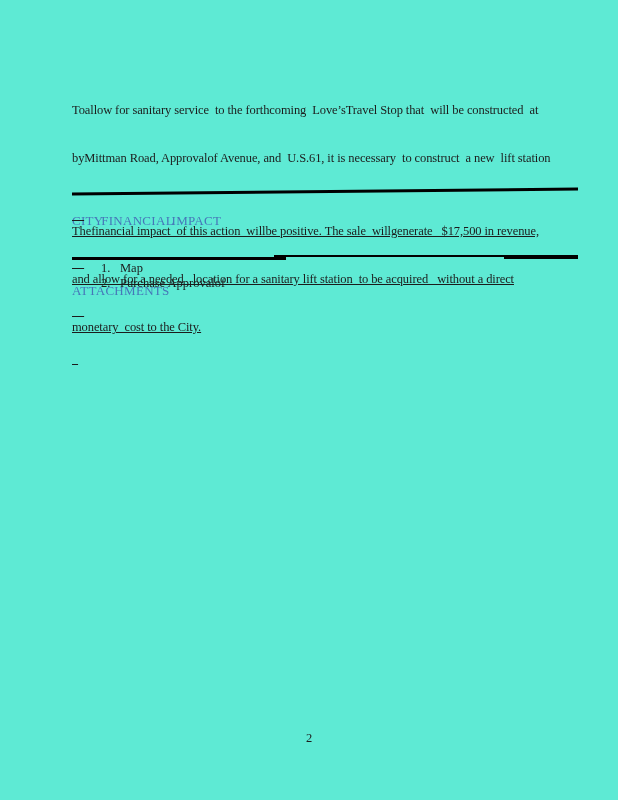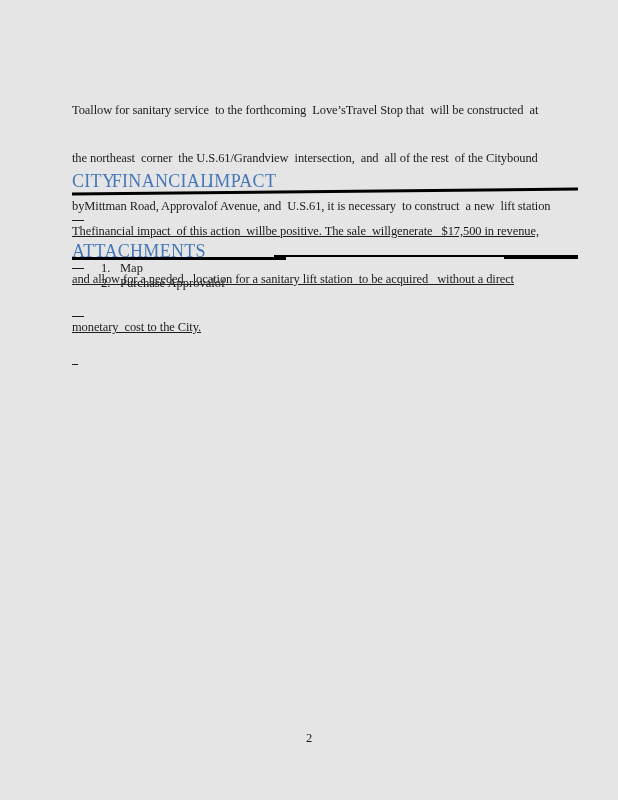--- a/index.html
+++ b/index.html
@@ -7,40 +7,41 @@
     width: 618px;
     height: 800px;
     background: #ffffff;
     font-family: "Liberation Serif", "DejaVu Serif", serif;
     position: relative;
     overflow: hidden;
   }
   .page {
     position: absolute;
     inset: 0;
-    background: #e5e5e5;
+    background: #5eead4;
   }
   .body-text {
     position: absolute;
     color: #1c1c1c;
     font-size: 12.5px;
     line-height: 16px;
     letter-spacing: -0.1px;
     white-space: pre;
   }
   .intro-para   { left: 72px; top: 70px; }
   .fi-para      { left: 72px; top: 191px; text-decoration: underline; }
   .section-heading {
     position: absolute;
     left: 72px;
     color: #4677B9;
-    font-size: 18px;
+    font-size: 13px;
     line-height: 14px;
     letter-spacing: 0.3px;
     white-space: pre;
+    margin-top: 40px;
   }
   .heading-fi   { top: 174px; word-spacing: -0.42em; }
   .heading-att  { top: 244px; }
   .rule {
     position: absolute;
     background: #000000;
   }
   .rule-fi {
     left: 72px; top: 190px; width: 506px; height: 2.6px;
     transform: rotate(-0.55deg);
@@ -68,21 +69,20 @@
     font-size: 12.5px;
   }
 </style>
 </head>
 <body>
 
 <div class="page">
 
   <div class="body-text intro-para">
     <div>Toallow for sanitary service  to the forthcoming  Love’sTravel Stop that  will be constructed  at</div>
-    <div>the northeast  corner  the U.S.61/Grandview  intersection,  and  all of the rest  of the Citybound</div>
     <div>byMittman Road, Approvalof Avenue, and  U.S.61, it is necessary  to construct  a new  lift station</div>
   </div>
 
   <div class="section-heading heading-fi">CITY FINANCIAL IMPACT</div>
 
   <div class="body-text fi-para">
     <div>Thefinancial impact  of this action  willbe positive. The sale  willgenerate   $17,500 in revenue,</div>
     <div>and allow for a needed   location for a sanitary lift station  to be acquired   without a direct</div>
     <div>monetary  cost to the City.</div>
   </div>

